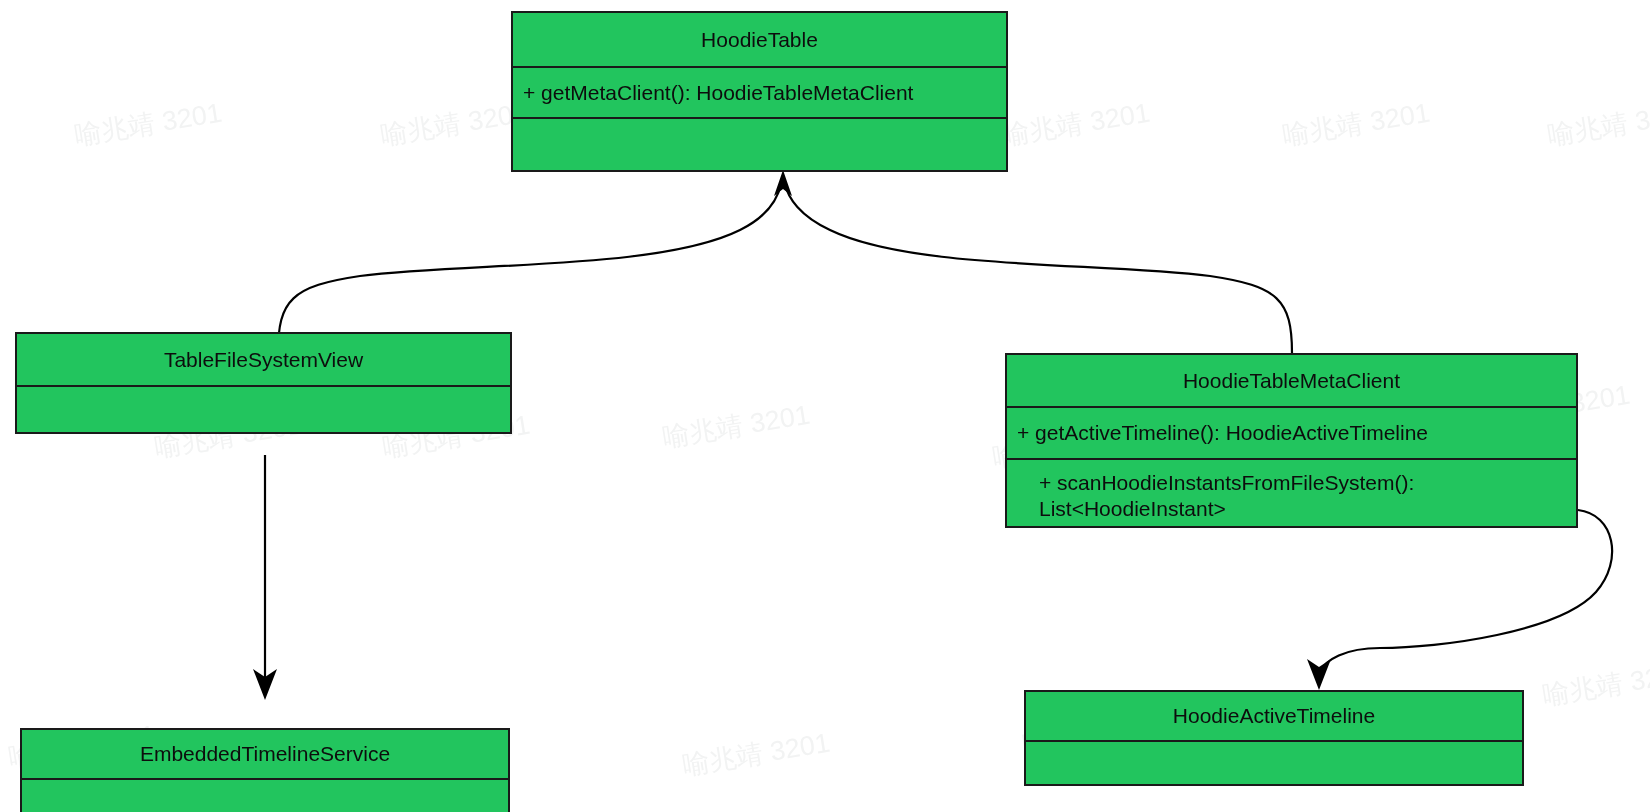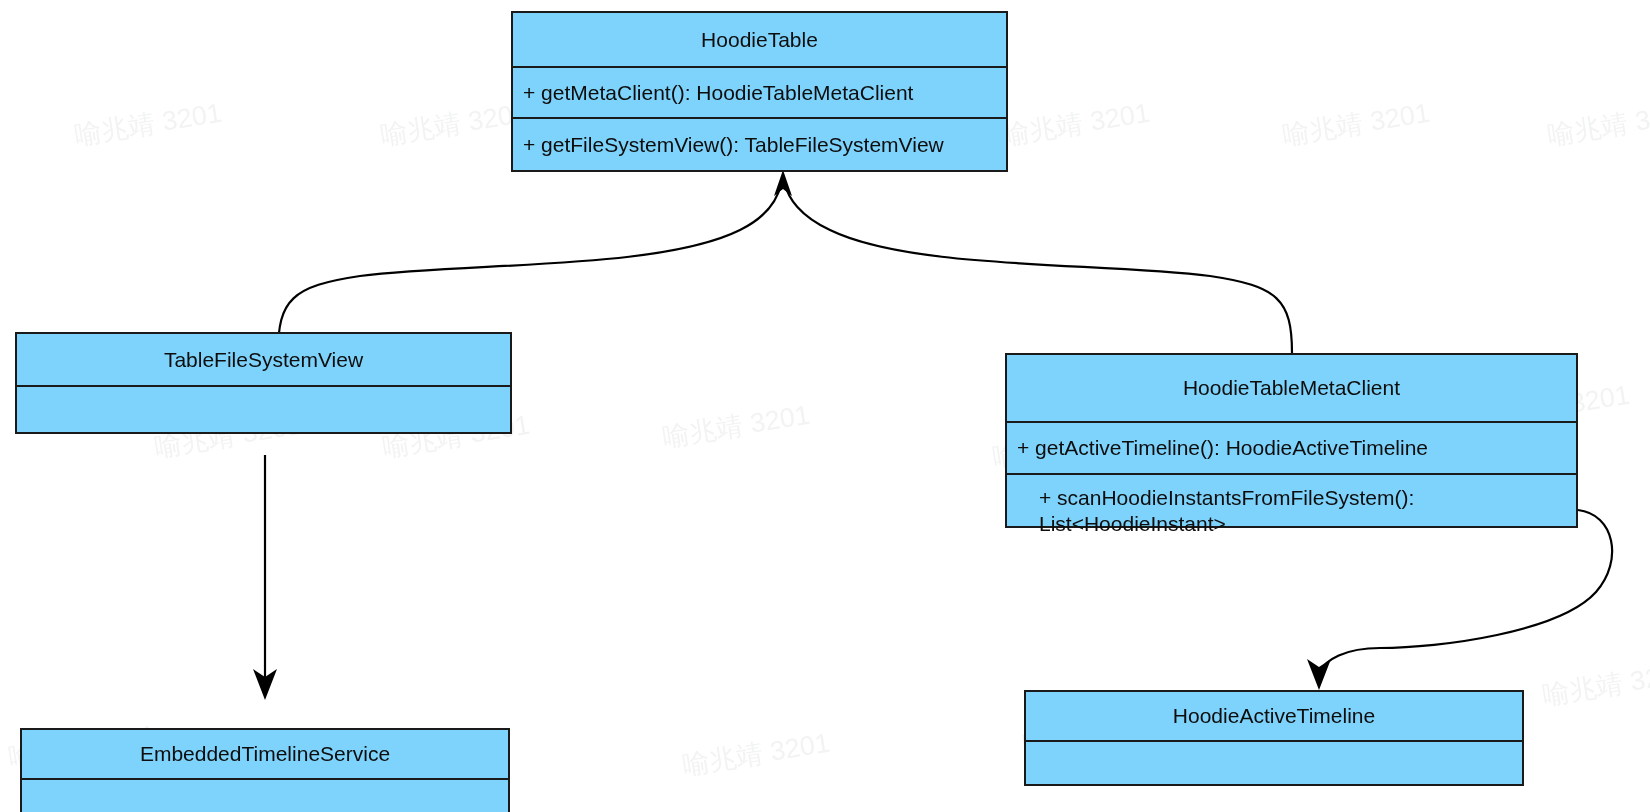--- a/index.html
+++ b/index.html
@@ -34,21 +34,21 @@
     white-space: nowrap;
     transform: rotate(-9deg);
     transform-origin: left top;
     user-select: none;
   }
 
   
   .uml-class {
     position: absolute;
     box-sizing: border-box;
-    background: #7dd3fc;
+    background: #22c55e;
     border: 2px solid #1a1a1a;
     z-index: 2;
   }
   .uml-name {
     box-sizing: border-box;
     text-align: center;
     font-size: 21px;
     color: #0d0d0d;
     border-bottom: 2px solid #1a1a1a;
     display: flex;
@@ -133,30 +133,29 @@
     <path d="M 265,455 L 265,682"></path>
     <polygon class="arrowhead" points="265,700 253,669 265,677 277,669"></polygon>
 
     <path d="M 1578,510 C 1614,514 1624,560 1596,592 C 1560,632 1440,648 1380,648 C 1345,648 1325,660 1320,672"></path>
     <polygon class="arrowhead" points="1319,690 1307,659 1319,667 1331,659"></polygon>
   </svg>
 
   <div class="uml-class" style="left:511px; top:11px; width:497px; height:161px;">
     <div class="uml-name" style="height:55px;">HoodieTable</div>
     <div class="uml-compartment sep" style="height:51px;">+ getMetaClient(): HoodieTableMetaClient</div>
-    <div class="uml-compartment" style="height:51px;">+ getFileSystemView(): TableFileSystemView</div>
   </div>
 
   <div class="uml-class" style="left:15px; top:332px; width:497px; height:102px;">
     <div class="uml-name" style="height:53px;">TableFileSystemView</div>
     <div class="uml-compartment empty" style="height:45px;"></div>
   </div>
 
   <div class="uml-class" style="left:1005px; top:353px; width:573px; height:175px;">
-    <div class="uml-name" style="height:68px;">HoodieTableMetaClient</div>
+    <div class="uml-name" style="height:53px;">HoodieTableMetaClient</div>
     <div class="uml-compartment sep" style="height:52px;">+ getActiveTimeline(): HoodieActiveTimeline</div>
     <div class="uml-compartment wrap" style="height:72px;margin-left:22px;">+ scanHoodieInstantsFromFileSystem(): List&lt;HoodieInstant&gt;</div>
   </div>
 
   <div class="uml-class" style="left:20px; top:728px; width:490px; height:96px;">
     <div class="uml-name" style="height:50px;">EmbeddedTimelineService</div>
     <div class="uml-compartment empty" style="height:42px;"></div>
   </div>
 
   <div class="uml-class" style="left:1024px; top:690px; width:500px; height:96px;">

